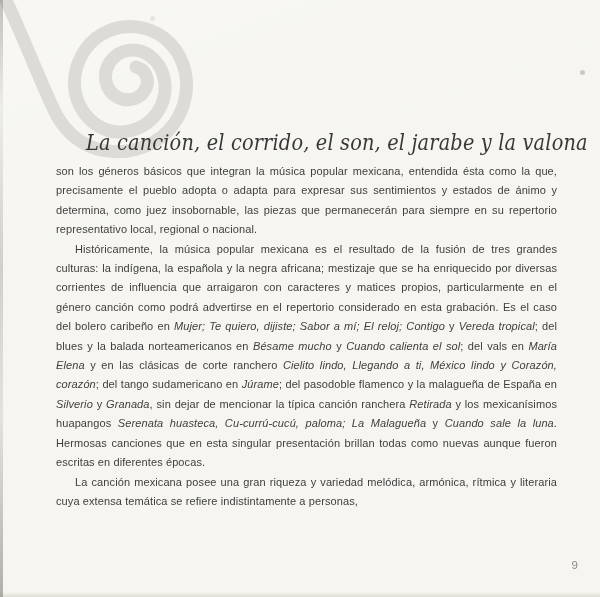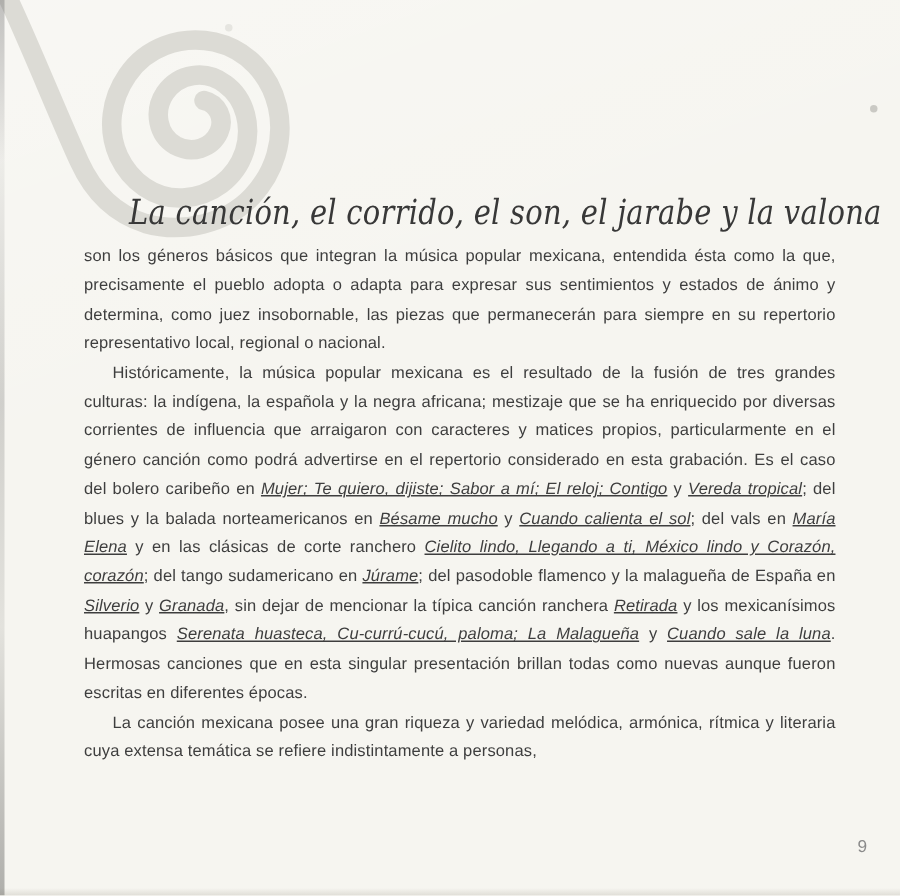--- a/index.html
+++ b/index.html
@@ -61,21 +61,21 @@
   }
   .body-text{margin-top:2px;}
   .body-text p{
     font-size:11px;
     line-height:19.4px;
     letter-spacing:.1px;
     text-align:justify;
     color:var(--ink);
   }
   .body-text p.indent{text-indent:19px;}
-  .body-text i{font-style:italic;text-decoration:underline;}
+  .body-text i{font-style:italic;}
   .page-number{
     position:absolute;right:22px;bottom:26px;
     font-size:11.5px;color:var(--pagenum);
     font-family:"Liberation Sans",sans-serif;
   }
 </style>
 </head>
 <body>
 
 <div class="page">

